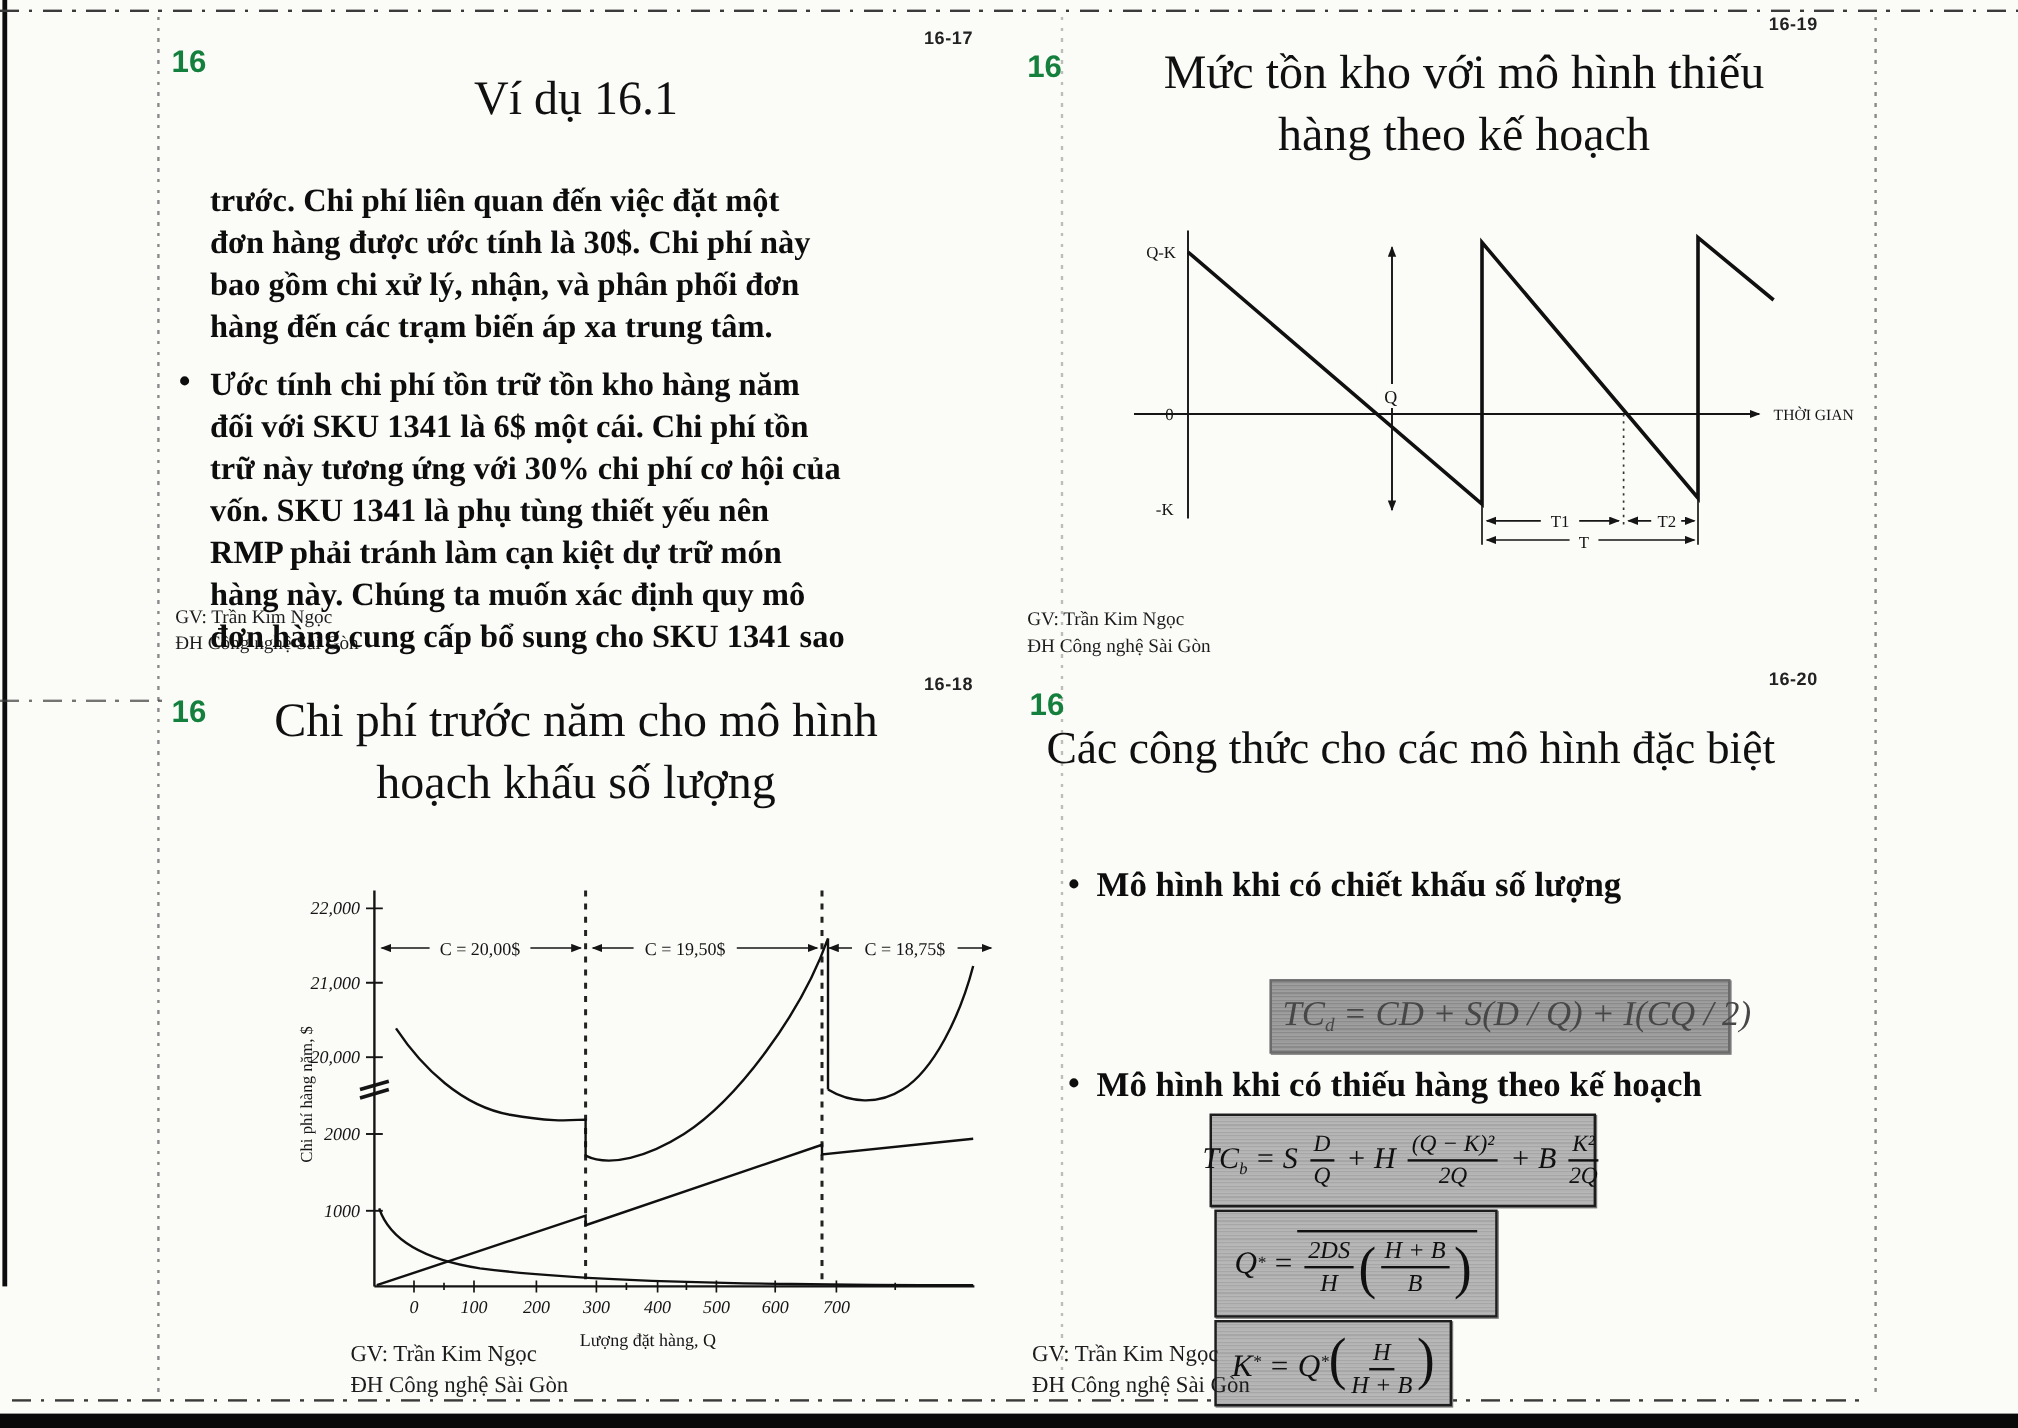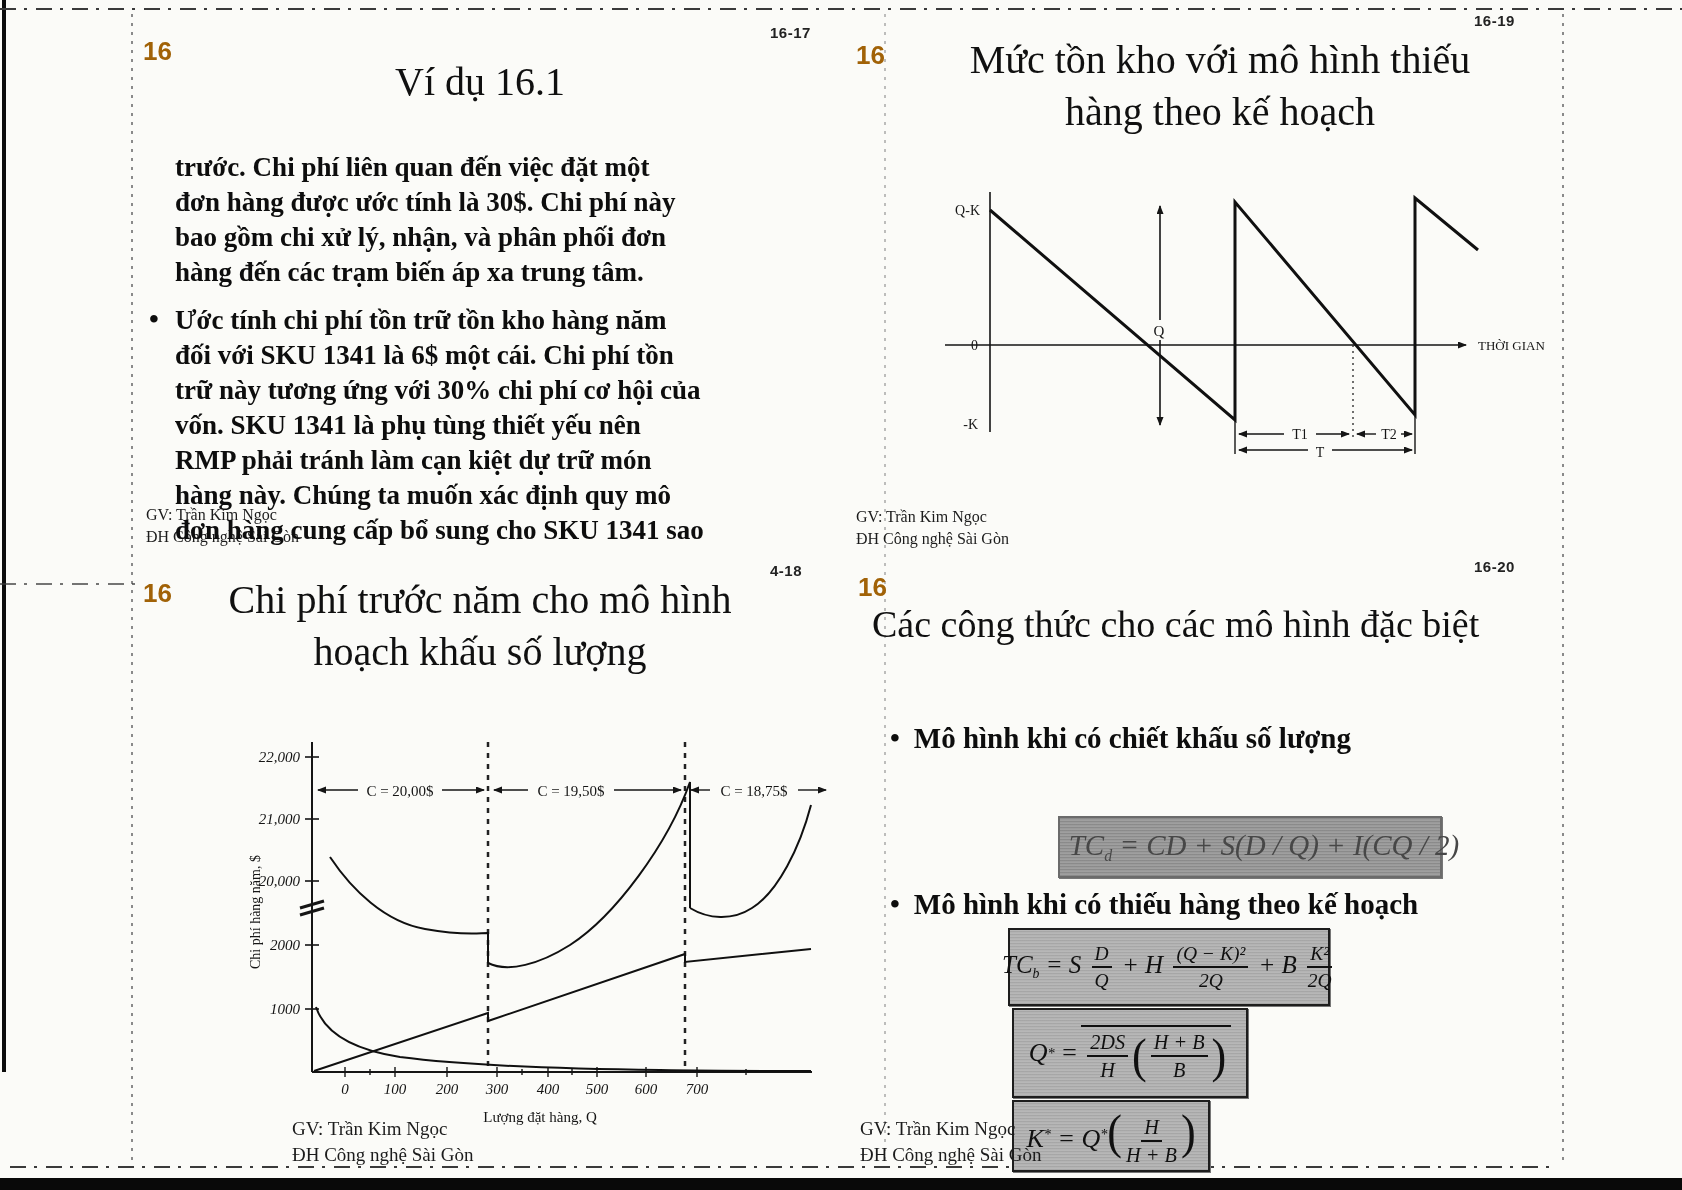--- a/index.html
+++ b/index.html
@@ -5,21 +5,21 @@
   html,body{margin:0;padding:0;background:#e8e8e4;}
   #page{position:relative;width:1682px;height:1190px;background:#fbfbf8;overflow:hidden;
         font-family:"Liberation Serif",serif;color:#111;}
   .abs{position:absolute;}
   
   .scan-left{left:2px;top:0;width:4px;height:1072px;background:#0c0c0c;}
   .scan-bottom{left:0;top:1178px;width:1682px;height:12px;background:#090909;}
   .dashline-h{height:2px;background:repeating-linear-gradient(90deg,#3a3a3a 0 16px,transparent 16px 24px,#3a3a3a 24px 27px,transparent 27px 36px);}
   .dotline-v{width:2px;background:repeating-linear-gradient(180deg,#8a8a8a 0 3px,transparent 3px 9px);}
   
-  .slidenum{font-family:"Liberation Sans",sans-serif;font-weight:bold;font-size:26px;color:#a16207;}
+  .slidenum{font-family:"Liberation Sans",sans-serif;font-weight:bold;font-size:26px;color:#15803d;}
   .pagecode{font-family:"Liberation Sans",sans-serif;font-weight:bold;font-size:15px;color:#222;letter-spacing:.5px;}
   .title{font-size:40px;line-height:52px;color:#101010;text-align:center;white-space:nowrap;}
   .title-left{font-size:38px;color:#101010;white-space:nowrap;}
   .bodytext{font-weight:bold;font-size:27px;line-height:35px;white-space:nowrap;color:#0d0d0d;}
   .bullet-dot{font-weight:bold;font-size:28px;color:#0d0d0d;}
   .footer{font-size:16px;line-height:22px;color:#1c1c1c;white-space:nowrap;}
   .footer-lg{font-size:19px;line-height:26px;}
   .b4row{display:flex;gap:14px;align-items:flex-start;}
   .b4text{font-weight:bold;font-size:29px;white-space:nowrap;color:#0d0d0d;}
   
@@ -131,21 +131,21 @@
     </svg>
 
     <div class="abs footer" style="left:856px;top:506px;">
       <div>GV: Trần Kim Ngọc</div>
       <div>ĐH Công nghệ Sài Gòn</div>
     </div>
   </div>
 
   <div>
     <div class="abs slidenum" style="left:143px;top:578px;">16</div>
-    <div class="abs pagecode" style="left:770px;top:562px;">4-18</div>
+    <div class="abs pagecode" style="left:770px;top:562px;">16-18</div>
     <div class="abs title" style="left:180px;top:574px;width:600px;">
       <div>Chi phí trước năm cho mô hình</div>
       <div>hoạch khấu số lượng</div>
     </div>
 
     <svg class="abs" style="left:240px;top:712px;" width="600" height="460" viewBox="0 0 600 460">
       <defs>
         <marker id="ah2" markerWidth="10" markerHeight="8" refX="8" refY="3.5" orient="auto-start-reverse" markerUnits="userSpaceOnUse">
           <path d="M0,0 L9,3.5 L0,7 z" fill="#151515"></path>
         </marker>

